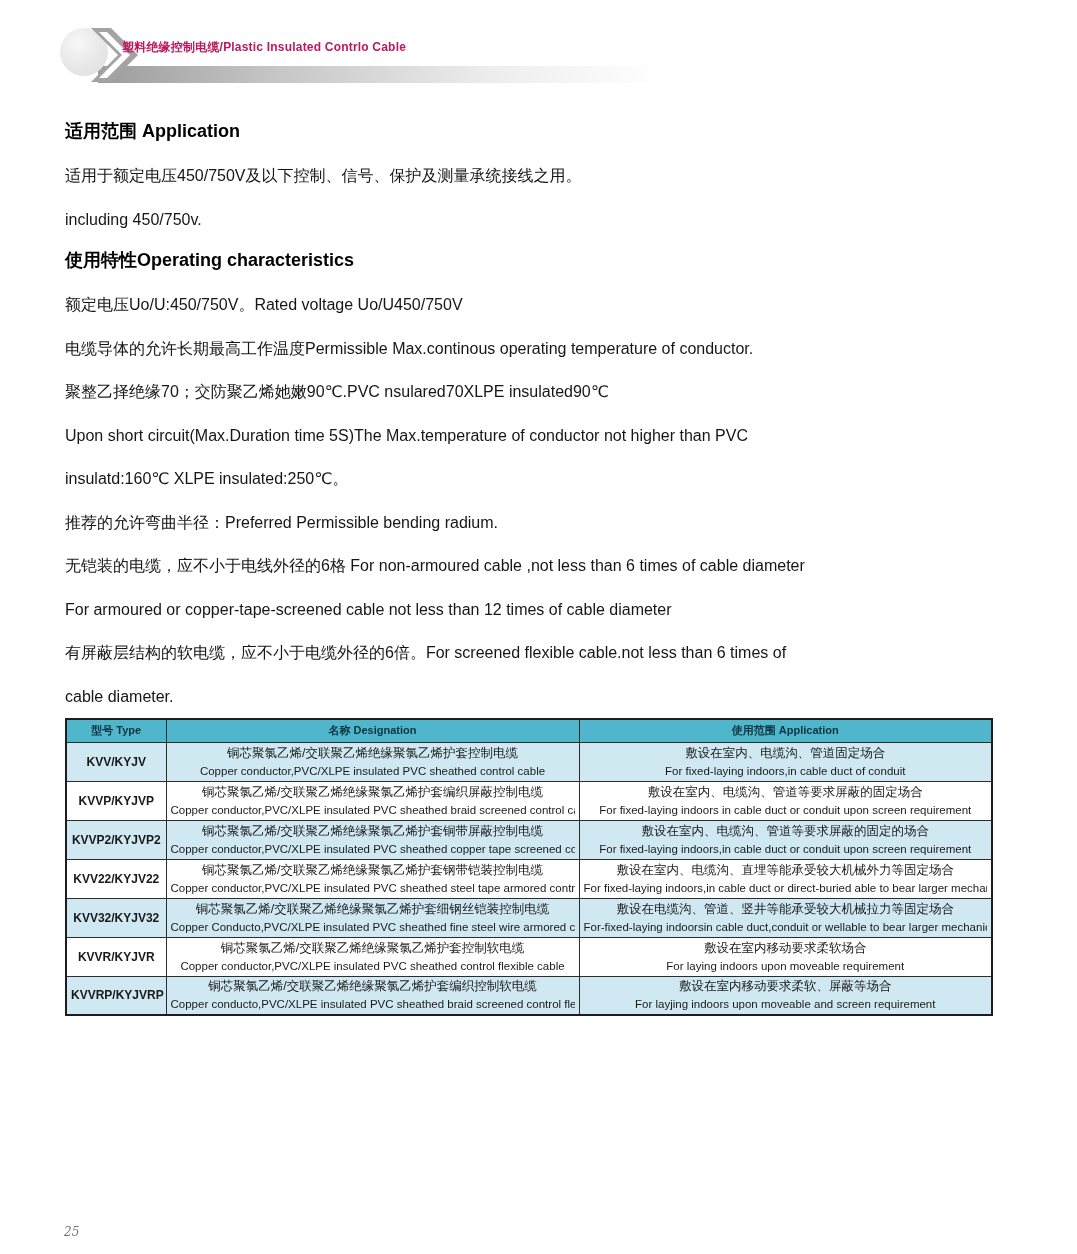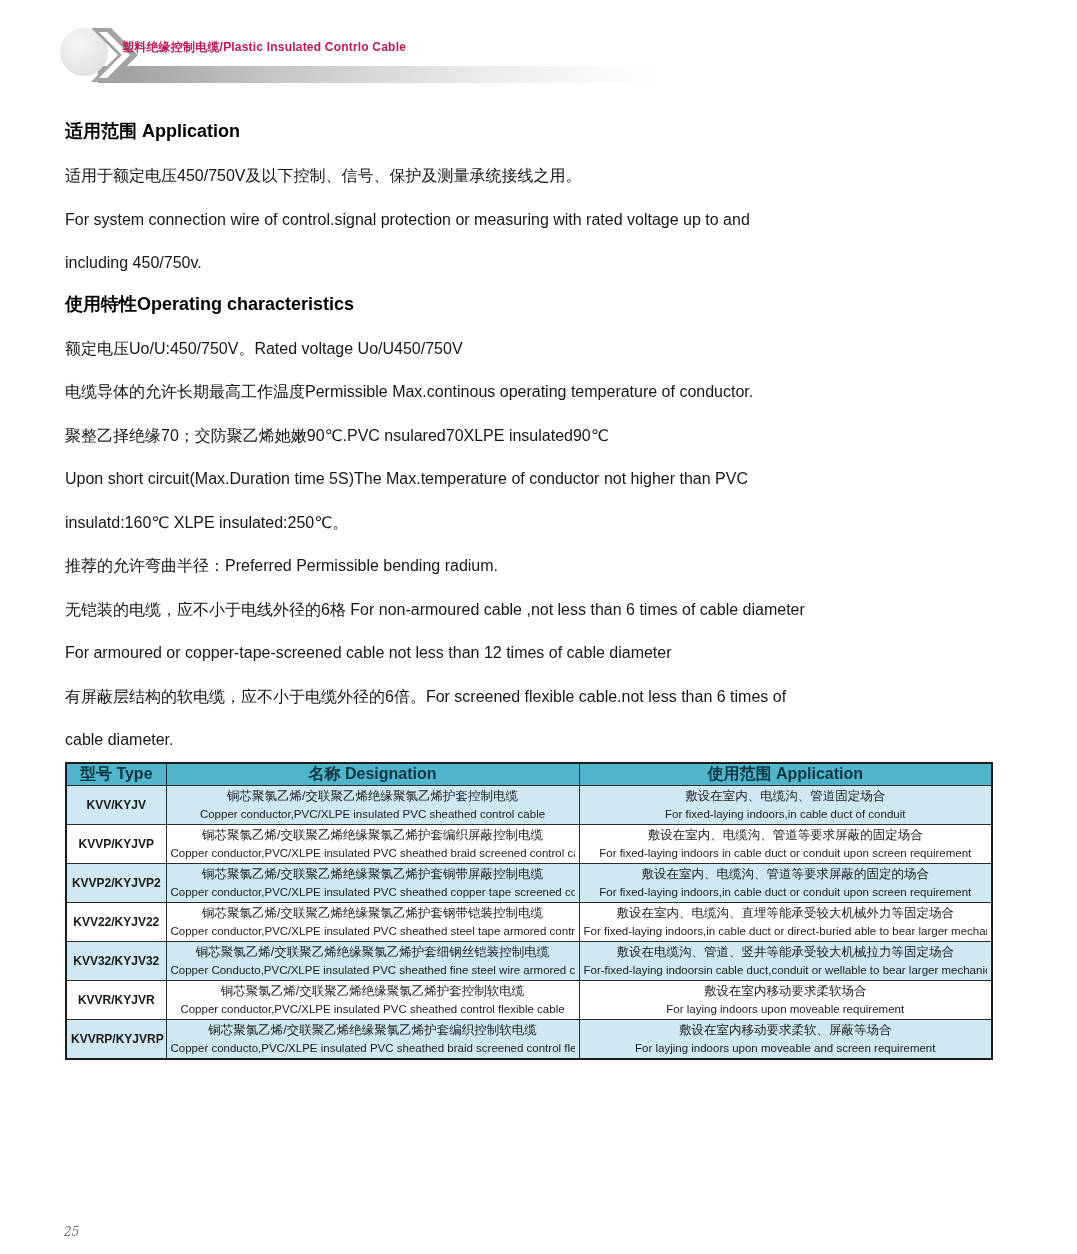--- a/index.html
+++ b/index.html
@@ -24,21 +24,21 @@
     font-size:12px; font-weight:bold; letter-spacing:.2px; color:#be185d; white-space:nowrap;
   }
   
   .content { position:absolute; left:65px; top:112px; width:926px; }
   .content h2 { font-size:18px; font-weight:bold; color:#000; margin:8px 0 12px 0; line-height:22px; }
   .content p.line { font-size:16px; line-height:43.5px; color:#161616; white-space:nowrap; }
   .content h2.table-heading { margin-bottom:24px; }
   
   table.type-table { border-collapse:collapse; table-layout:fixed; width:926px; border:2px solid #1d1d1d; }
   table.type-table th, table.type-table td { border:1px solid #2c2c2c; padding:0 4px; text-align:center; vertical-align:middle; }
-  table.type-table th { height:23px; background:#4fb6cc; color:#0e3340; font-size:16px; font-weight:600; }
+  table.type-table th { height:23px; background:#4fb6cc; color:#0e3340; font-size:11px; font-weight:600; }
   table.type-table td { height:39px; background:#ffffff; }
   table.type-table tr.alt td { background:#cfe8f2; }
   td.type-cell { font-size:12px; font-weight:600; color:#1a1a1a; }
   .cn-line { font-size:12.5px; line-height:18px; color:#1b1b1b; white-space:nowrap; overflow:hidden; }
   .en-line { font-size:11.5px; line-height:18px; color:#1b1b1b; white-space:nowrap; overflow:hidden; }
   
   .page-number {
     position:absolute; left:64px; top:1225px;
     font-family:"DejaVu Serif","Liberation Serif",serif; font-size:12px; color:#737373;font-style:italic;
   }
@@ -57,21 +57,20 @@
         <polygon points="8,5 16,5 39,28 16,51 8,51 31,28" fill="#ffffff"></polygon>
       </svg>
     </span>
     <div class="page-title">塑料绝缘控制电缆/Plastic Insulated Contrlo Cable</div>
   </div>
 
   <div class="content">
 
     <h2>适用范围 Application</h2>
     <p class="line">适用于额定电压450/750V及以下控制、信号、保护及测量承统接线之用。</p>
-    <p class="line">For system connection wire of control.signal protection or measuring with rated voltage up to and</p>
     <p class="line">including 450/750v.</p>
 
     <h2>使用特性Operating characteristics</h2>
     <p class="line">额定电压Uo/U:450/750V。Rated voltage Uo/U450/750V</p>
     <p class="line">电缆导体的允许长期最高工作温度Permissible Max.continous operating temperature of conductor.</p>
     <p class="line">聚整乙择绝缘70；交防聚乙烯她嫩90℃.PVC nsulared70XLPE insulated90℃</p>
     <p class="line">Upon short circuit(Max.Duration time 5S)The Max.temperature of conductor not higher than PVC</p>
     <p class="line">insulatd:160℃ XLPE insulated:250℃。</p>
     <p class="line">推荐的允许弯曲半径：Preferred Permissible bending radium.</p>
     <p class="line">无铠装的电缆，应不小于电线外径的6格 For non-armoured cable ,not less than 6 times of cable diameter</p>

